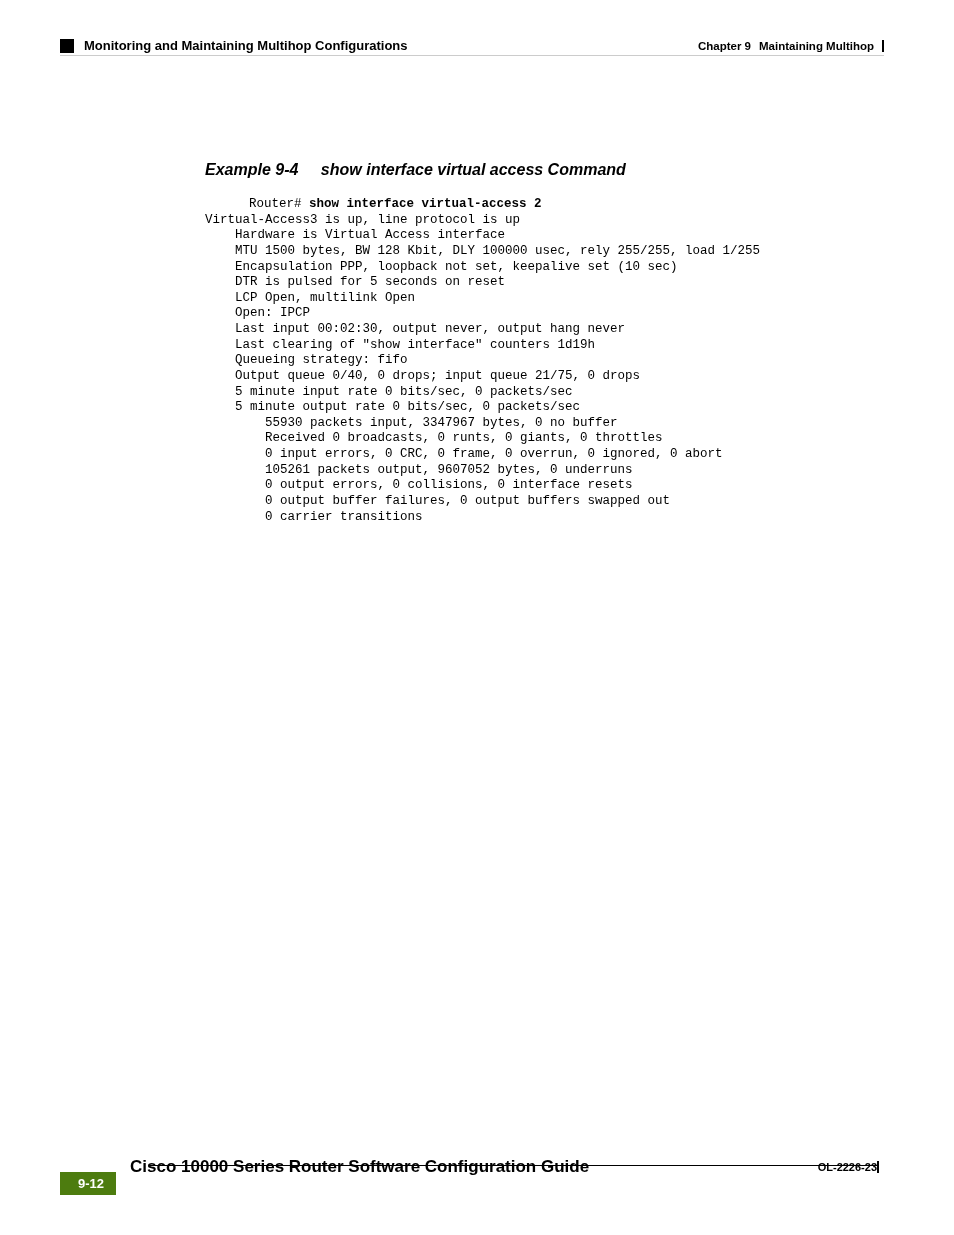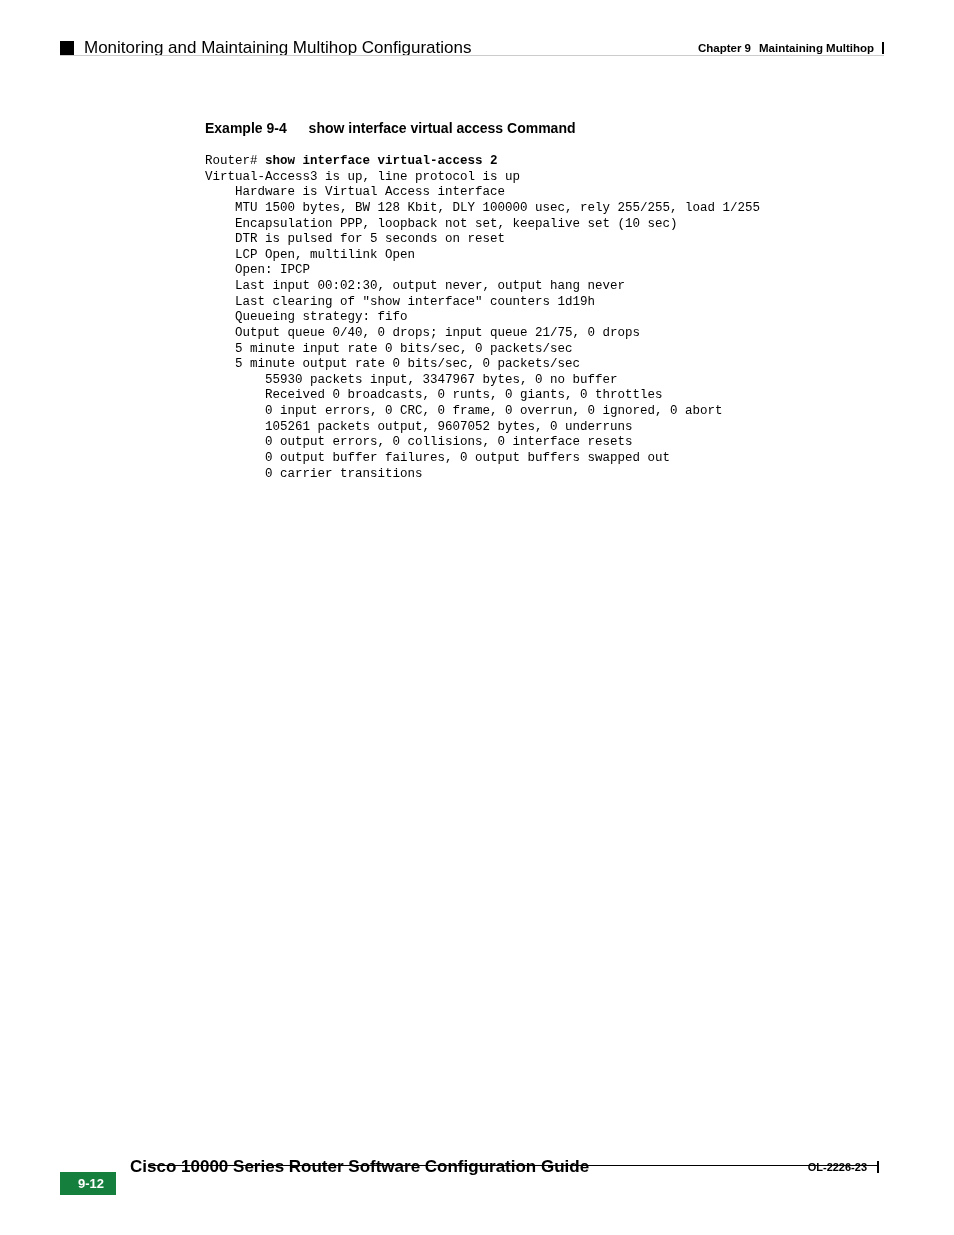--- a/index.html
+++ b/index.html
@@ -24,22 +24,22 @@
       display: flex;
       align-items: center;
       gap: 10px;
     }
     .black-square {
       width: 14px;
       height: 14px;
       background: #000;
     }
     .header-text-left {
-      font-size: 17px;
-      font-weight: normal;
+      font-size: 13px;
+      font-weight: bold;
     }
     .header-right {
       display: flex;
       align-items: center;
       gap: 8px;
     }
     .header-text-right {
       font-size: 11.5px;
       font-weight: bold;
     }
@@ -56,32 +56,34 @@
       height: 1px;
       background: #ccc;
     }
     .content {
       position: absolute;
       top: 120px;
       left: 205px;
       right: 110px;
     }
     .example-heading {
-      font-size: 14px;
+      font-size: 16px;
       font-weight: bold;
+      font-style: italic;
       margin-bottom: 18px;
+      margin-top: 41px;
     }
     .example-heading .label { margin-right: 18px; }
     .code-block {
       font-family: "Courier New", Courier, monospace;
       font-size: 12.5px;
       line-height: 1.25;
       white-space: pre;
     }
-    .code-block .prompt { display: inline; }
+    .code-block .prompt { display: inline; margin-left: 44px; }
     .code-block .cmd { font-weight: bold; display: inline; }
     .footer {
       position: absolute;
       left: 60px;
       right: 75px;
       bottom: 40px;
     }
     .footer-rule {
       height: 1px;
       background: #000;
@@ -92,35 +94,34 @@
       display: flex;
       justify-content: space-between;
       align-items: center;
     }
     .footer-left {
       display: flex;
       align-items: center;
       gap: 14px;
     }
     .page-badge {
-      background: #15803d;
+      background: #4d7c0f;
       color: #fff;
       font-weight: bold;
       font-size: 13px;
       padding: 4px 12px 4px 18px;
     }
     .guide-title {
       font-size: 17px;
       font-weight: bold;
       position: relative;
       top: -17px;
     }
     .footer-right {
       display: flex;
-      gap: 10px;
       position: relative;
       top: -17px;
     }
     .doc-code {
       font-size: 11px;
       font-weight: bold;
     }
   </style>
 </head>
 <body>

